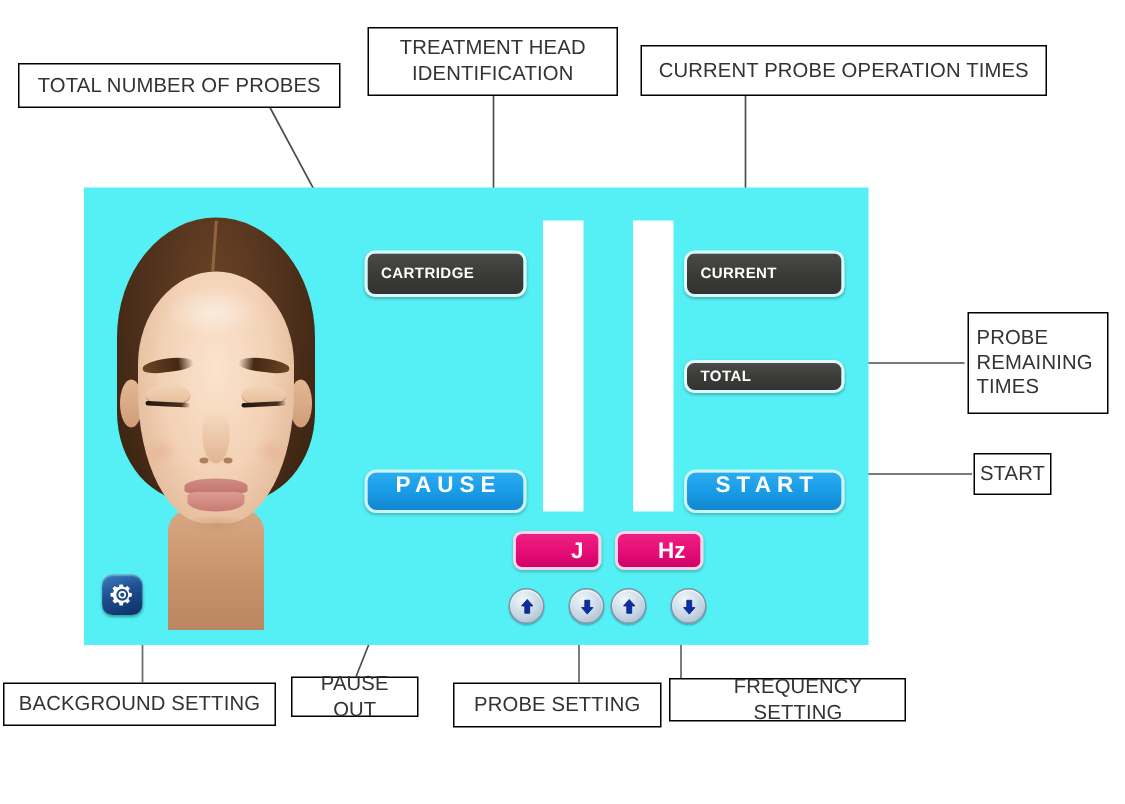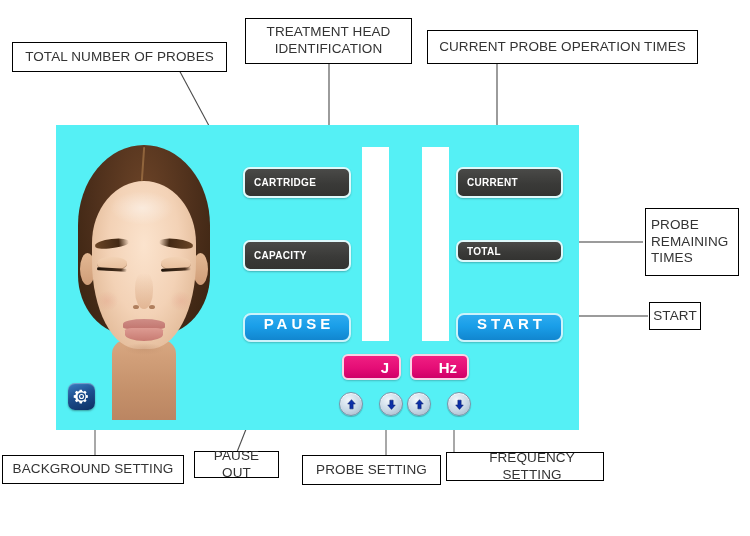--- a/index.html
+++ b/index.html
@@ -316,23 +316,20 @@
       <svg viewBox="0 0 24 24" aria-hidden="true">
         <path fill="#ffffff" d="M12 8.4a3.6 3.6 0 1 0 0 7.2 3.6 3.6 0 0 0 0-7.2zm0 5.6a2 2 0 1 1 0-4 2 2 0 0 1 0 4z"></path>
         <path fill="#ffffff" d="M21 13.6v-3.2l-2.4-.4a6.9 6.9 0 0 0-.8-1.9l1.4-2-2.3-2.3-2 1.4a6.9 6.9 0 0 0-1.9-.8L12.6 2.4H9.4L9 4.4a6.9 6.9 0 0 0-1.9.8l-2-1.4L2.8 6.1l1.4 2a6.9 6.9 0 0 0-.8 1.9l-2.4.4v3.2l2.4.4c.2.7.4 1.3.8 1.9l-1.4 2 2.3 2.3 2-1.4c.6.4 1.2.6 1.9.8l.4 2.4h3.2l.4-2.4c.7-.2 1.3-.4 1.9-.8l2 1.4 2.3-2.3-1.4-2c.4-.6.6-1.2.8-1.9l2.4-.4zM12 17.6a5.6 5.6 0 1 1 0-11.2 5.6 5.6 0 0 1 0 11.2z"></path>
       </svg>
     </div>
 
     <div class="dark-btn" style="left:187px;top:42px;width:108px;height:31px;">
       <span>CARTRIDGE</span>
     </div>
 
-    <div class="dark-btn" style="left:187px;top:115px;width:108px;height:31px;">
-      <span>CAPACITY</span>
-    </div>
 
     <div class="blue-btn" style="left:187px;top:188px;width:108px;height:29px;">
       <span>PAUSE</span>
     </div>
 
     <div class="tbar" style="left:306px;"></div>
     <div class="tbar" style="left:366px;"></div>
 
     <div class="dark-btn" style="left:400px;top:42px;width:107px;height:31px;">
       <span>CURRENT</span>

